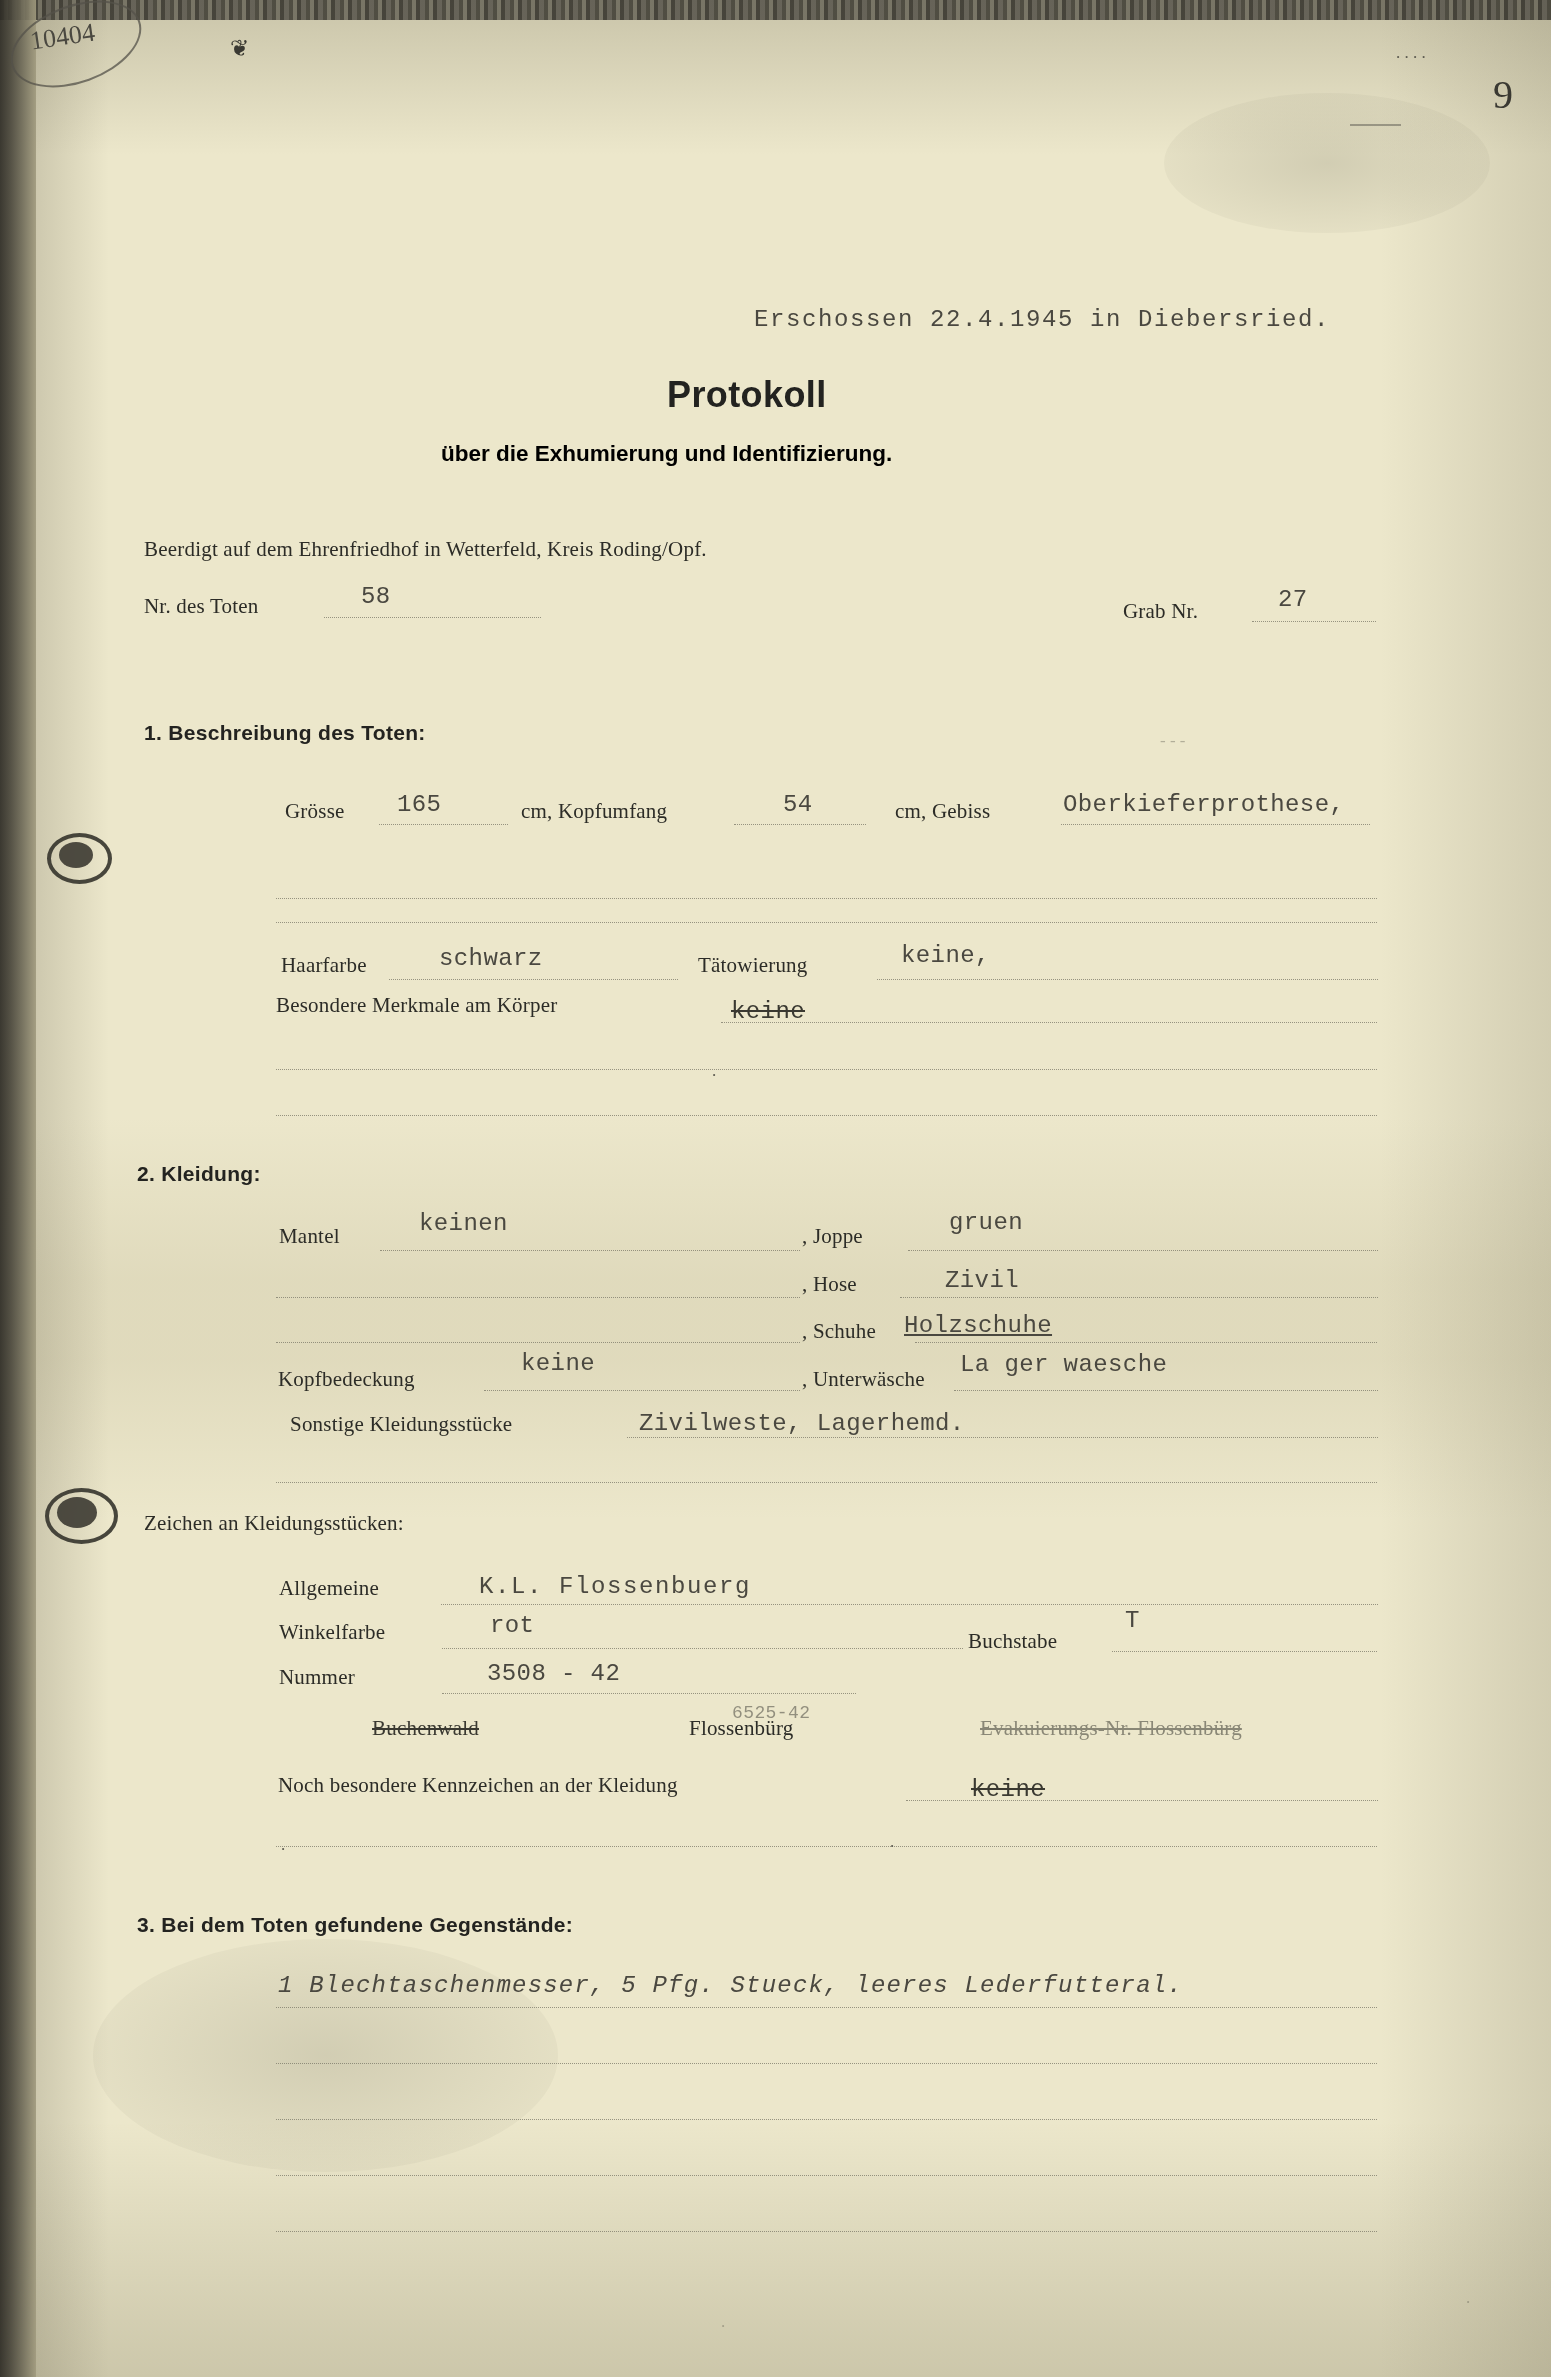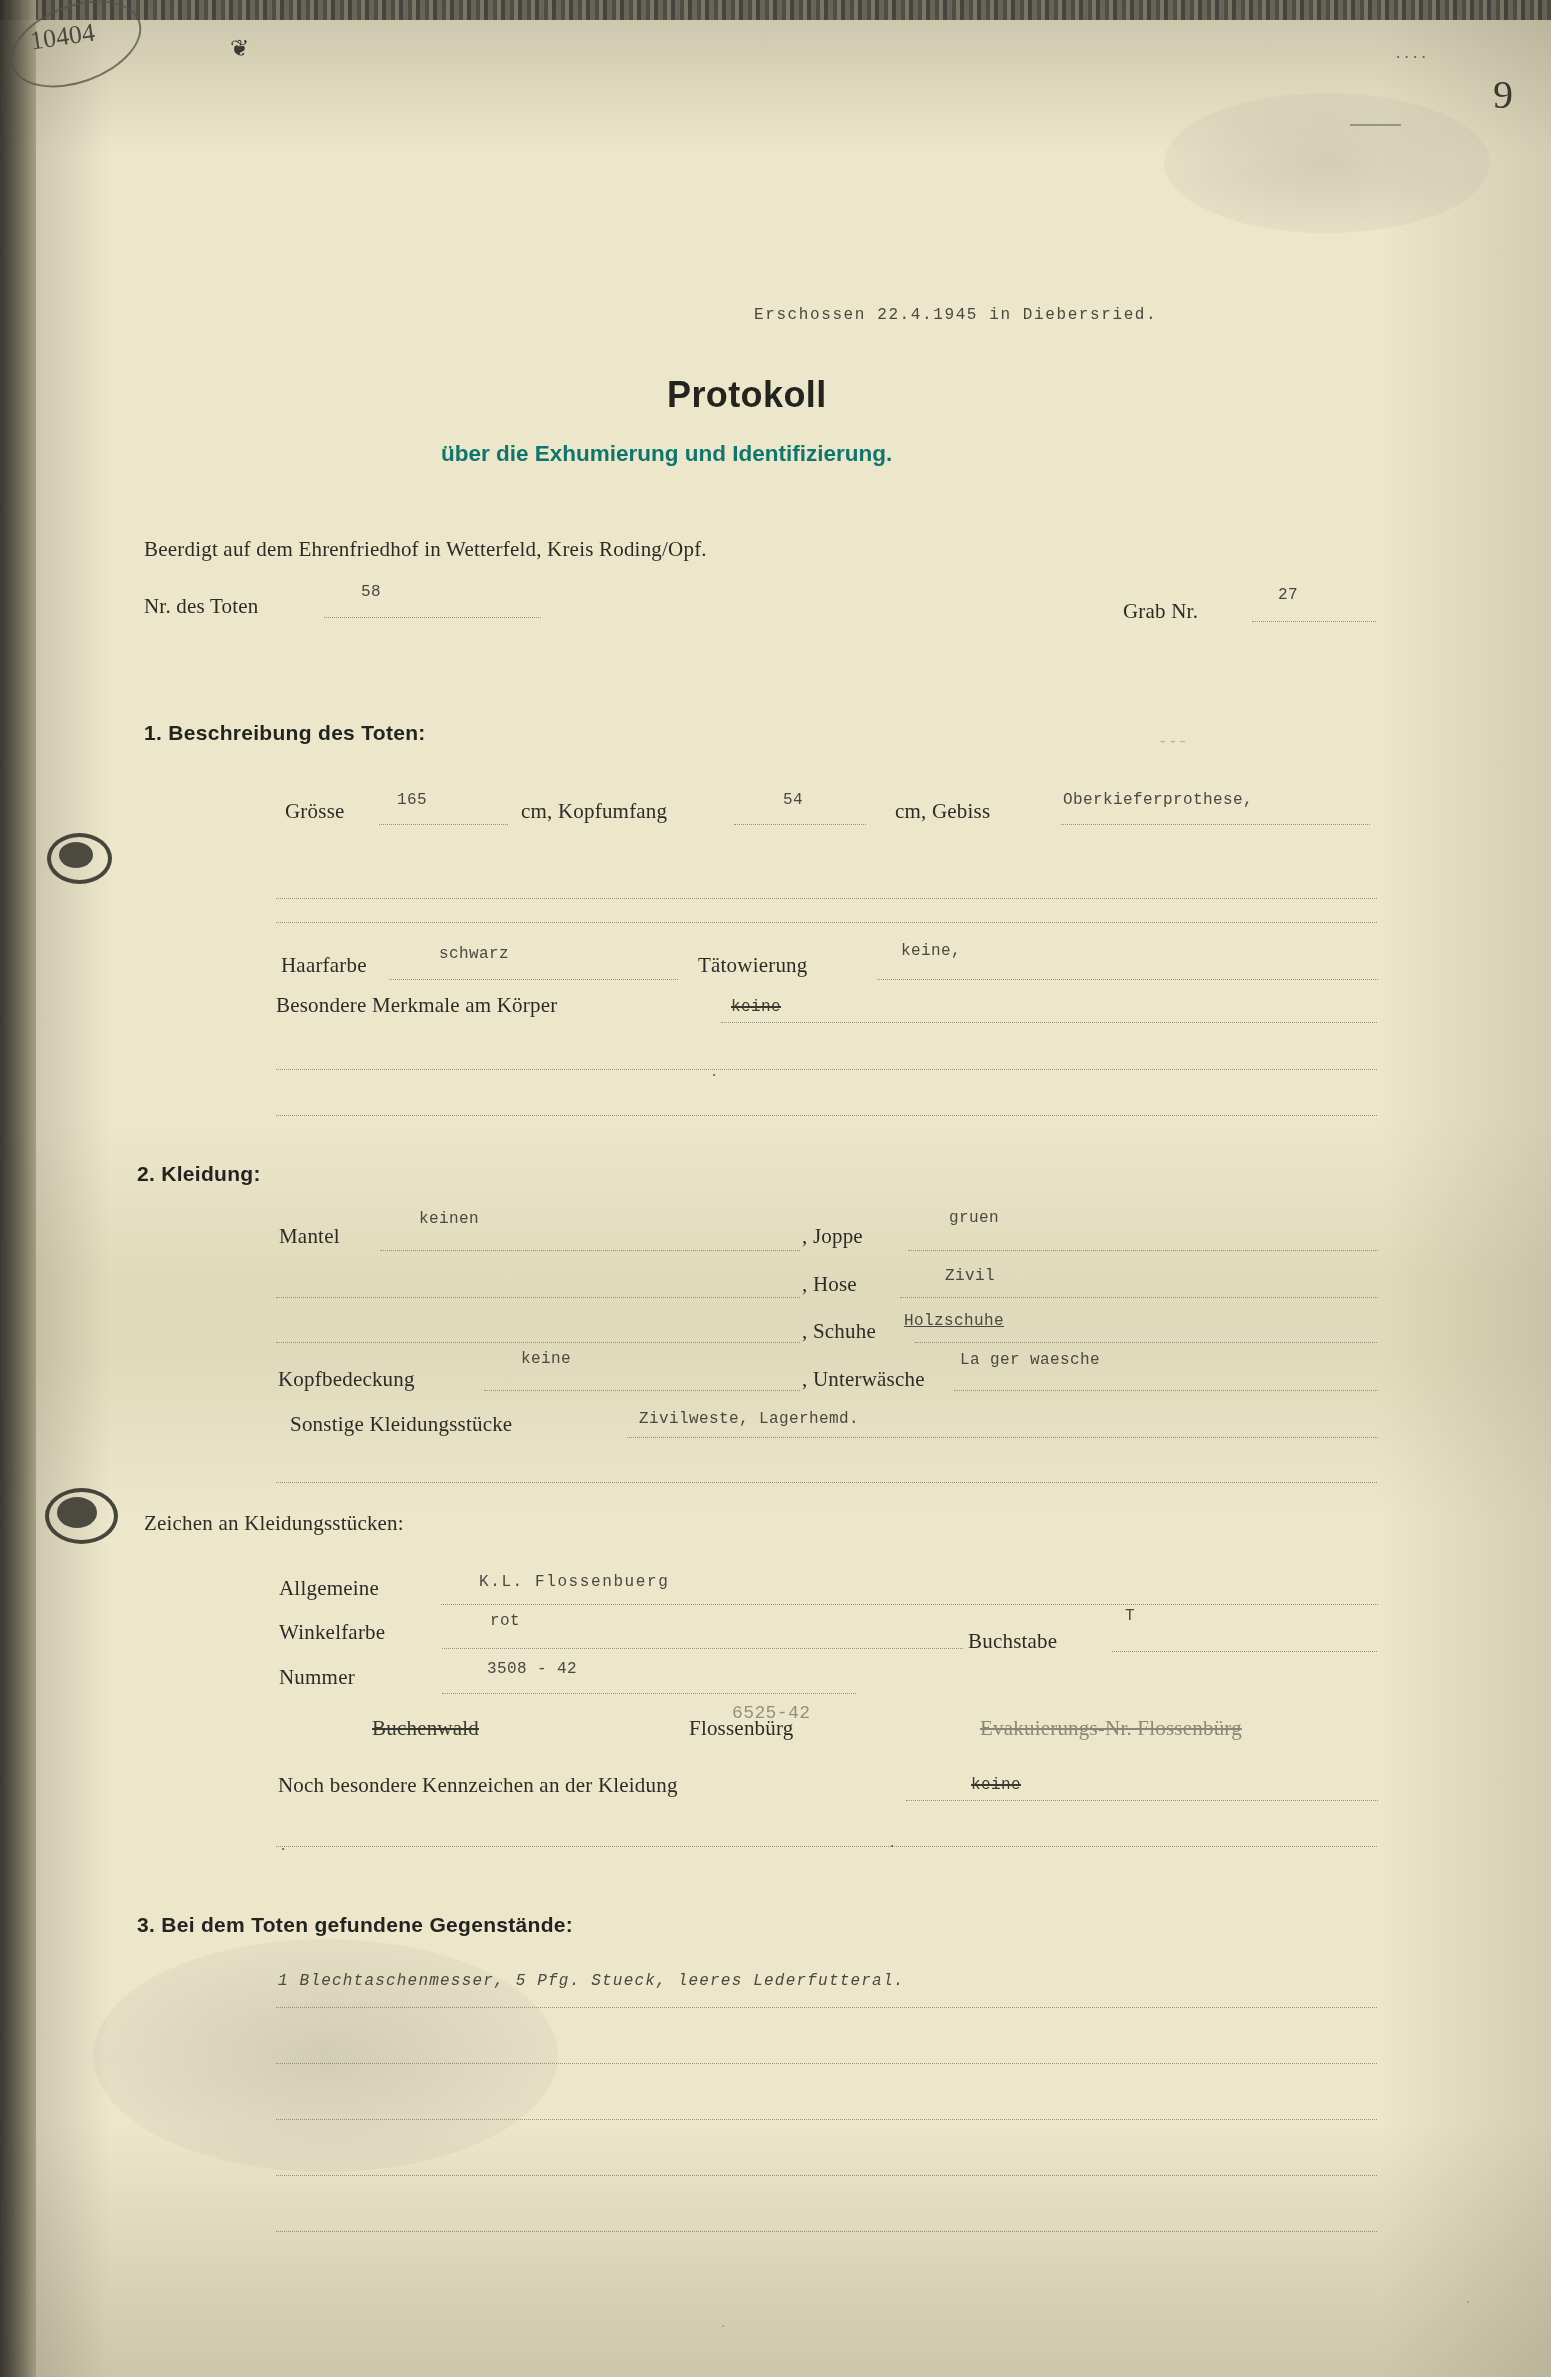--- a/index.html
+++ b/index.html
@@ -81,35 +81,35 @@
     font-family: "Liberation Sans", sans-serif;
     font-size: 36px;
     font-weight: 700;
     color: #232320;
     letter-spacing: 0.4px;
   }
   .subtitle {
     font-family: "Liberation Sans", sans-serif;
     font-size: 22.5px;
     font-weight: 700;
-    color: #0f766e;
+    color: #000000;
   }
   .sechdr {
     font-family: "Liberation Sans", sans-serif;
     font-size: 21px;
     font-weight: 700;
     color: #232320;
     letter-spacing: 0.3px;
   }
   .lbl {
     font-size: 21px;
     color: #2c2c27;
     letter-spacing: 0.2px;
   }
-  .hw { font-size: 16px; }
+  .hw { font-size: 24px; }
   .hw-sm { font-size: 18px; }
 
   .strike {
     text-decoration: line-through;
     text-decoration-thickness: 1.6px;
     color: #3a3931;
   }
   .faded { opacity: 0.55; }
   .faded2 { opacity: 0.40; }
 

